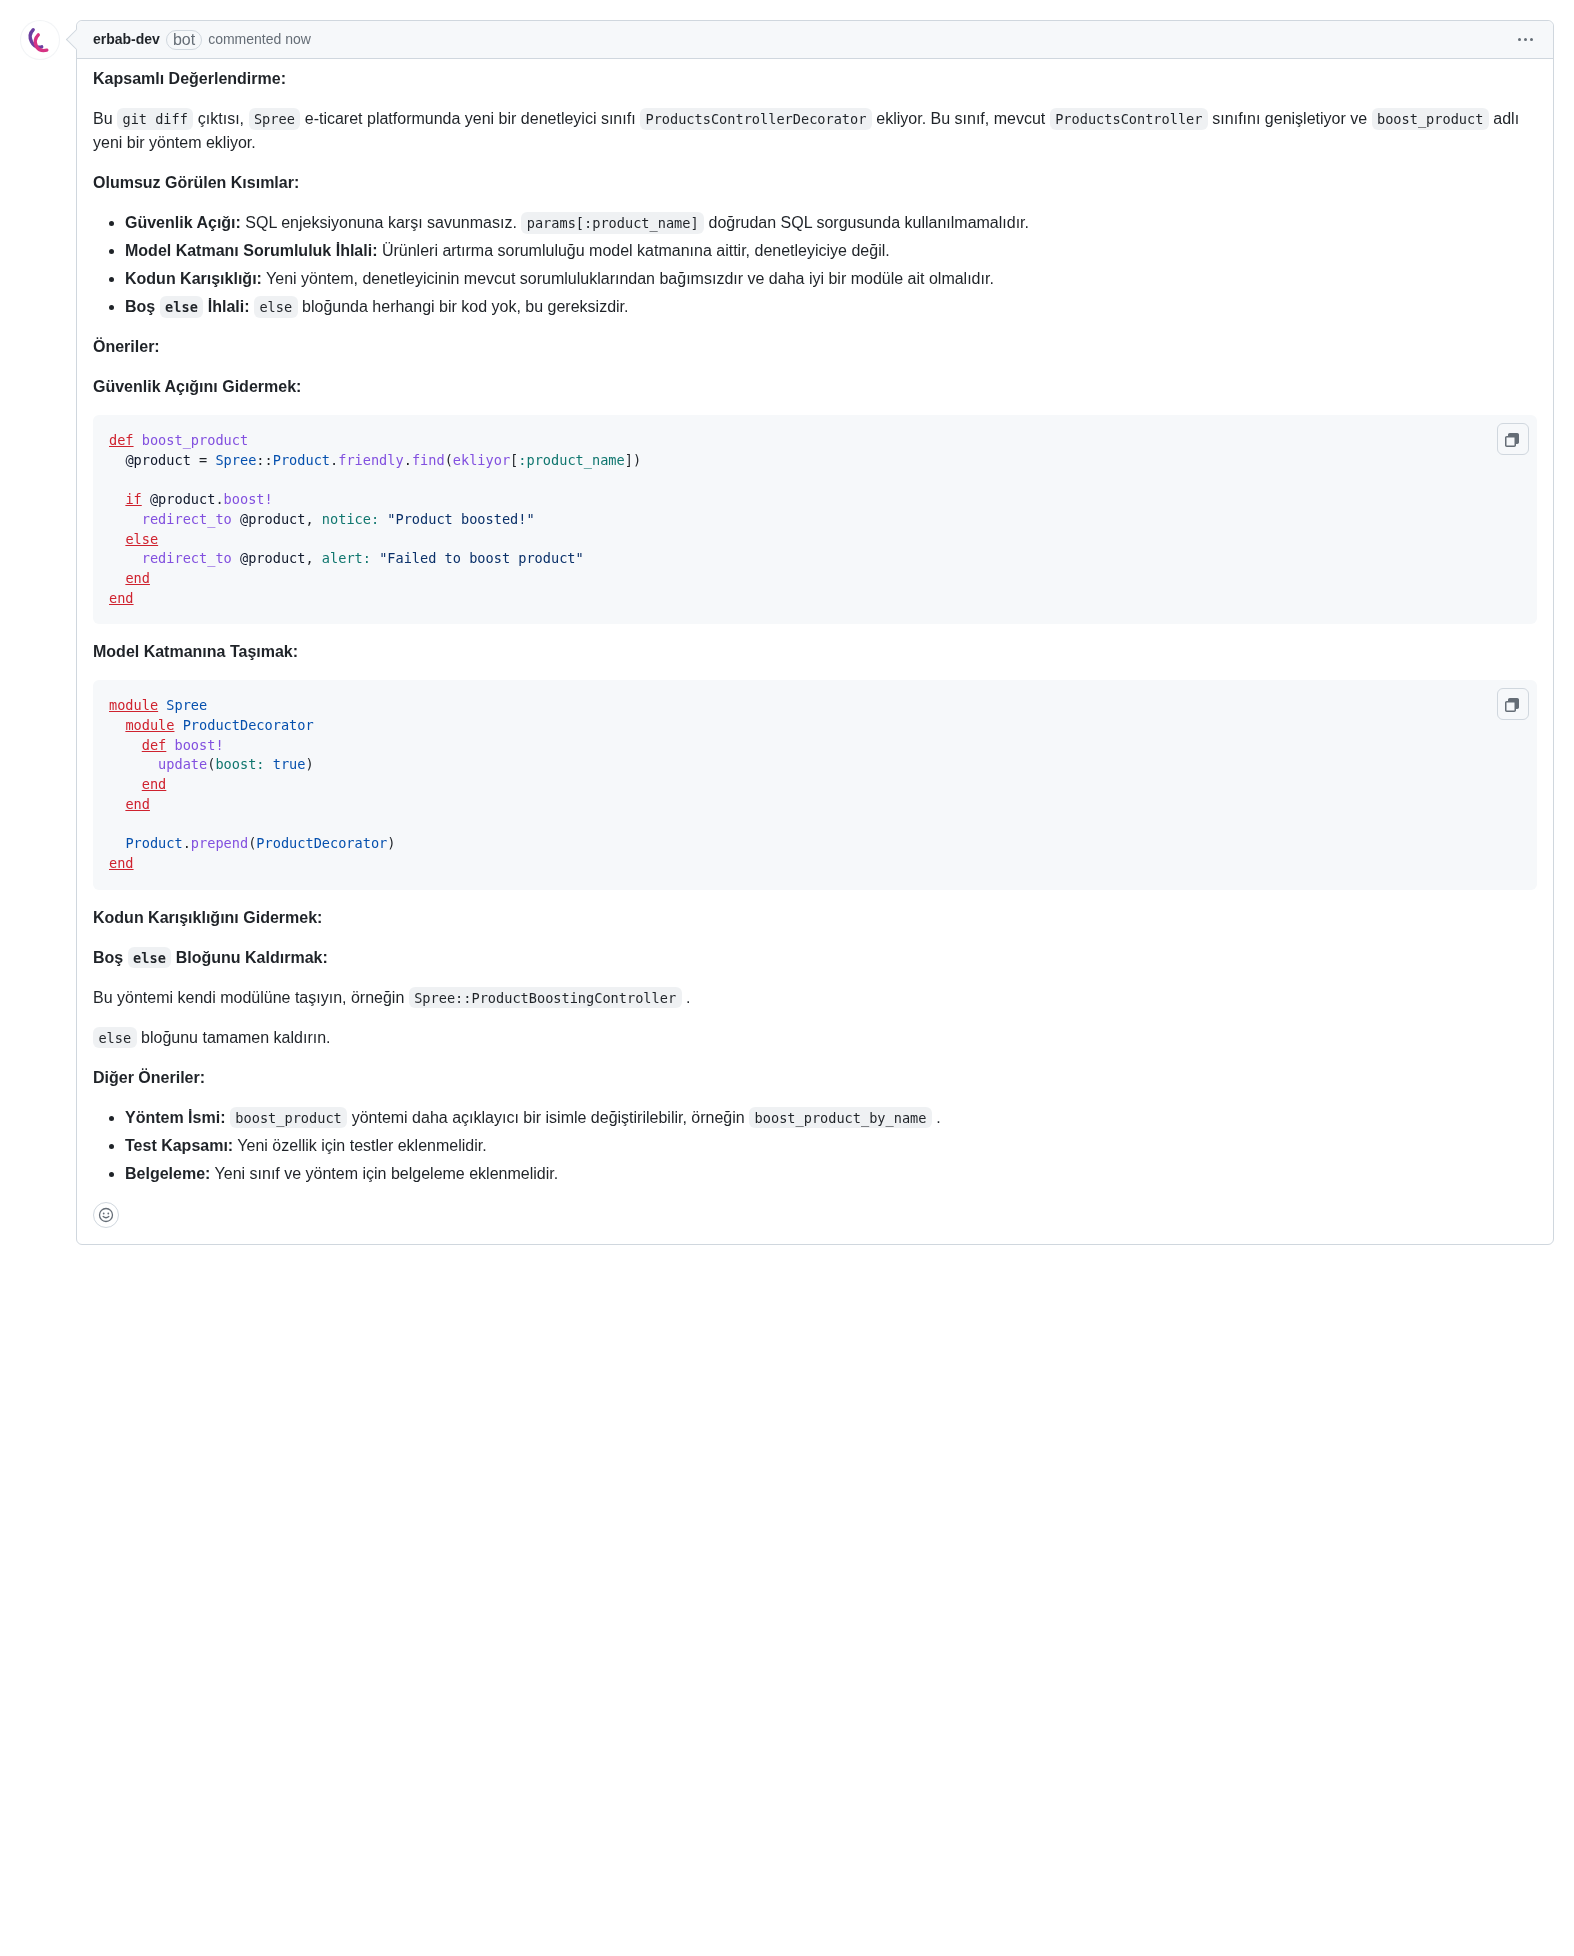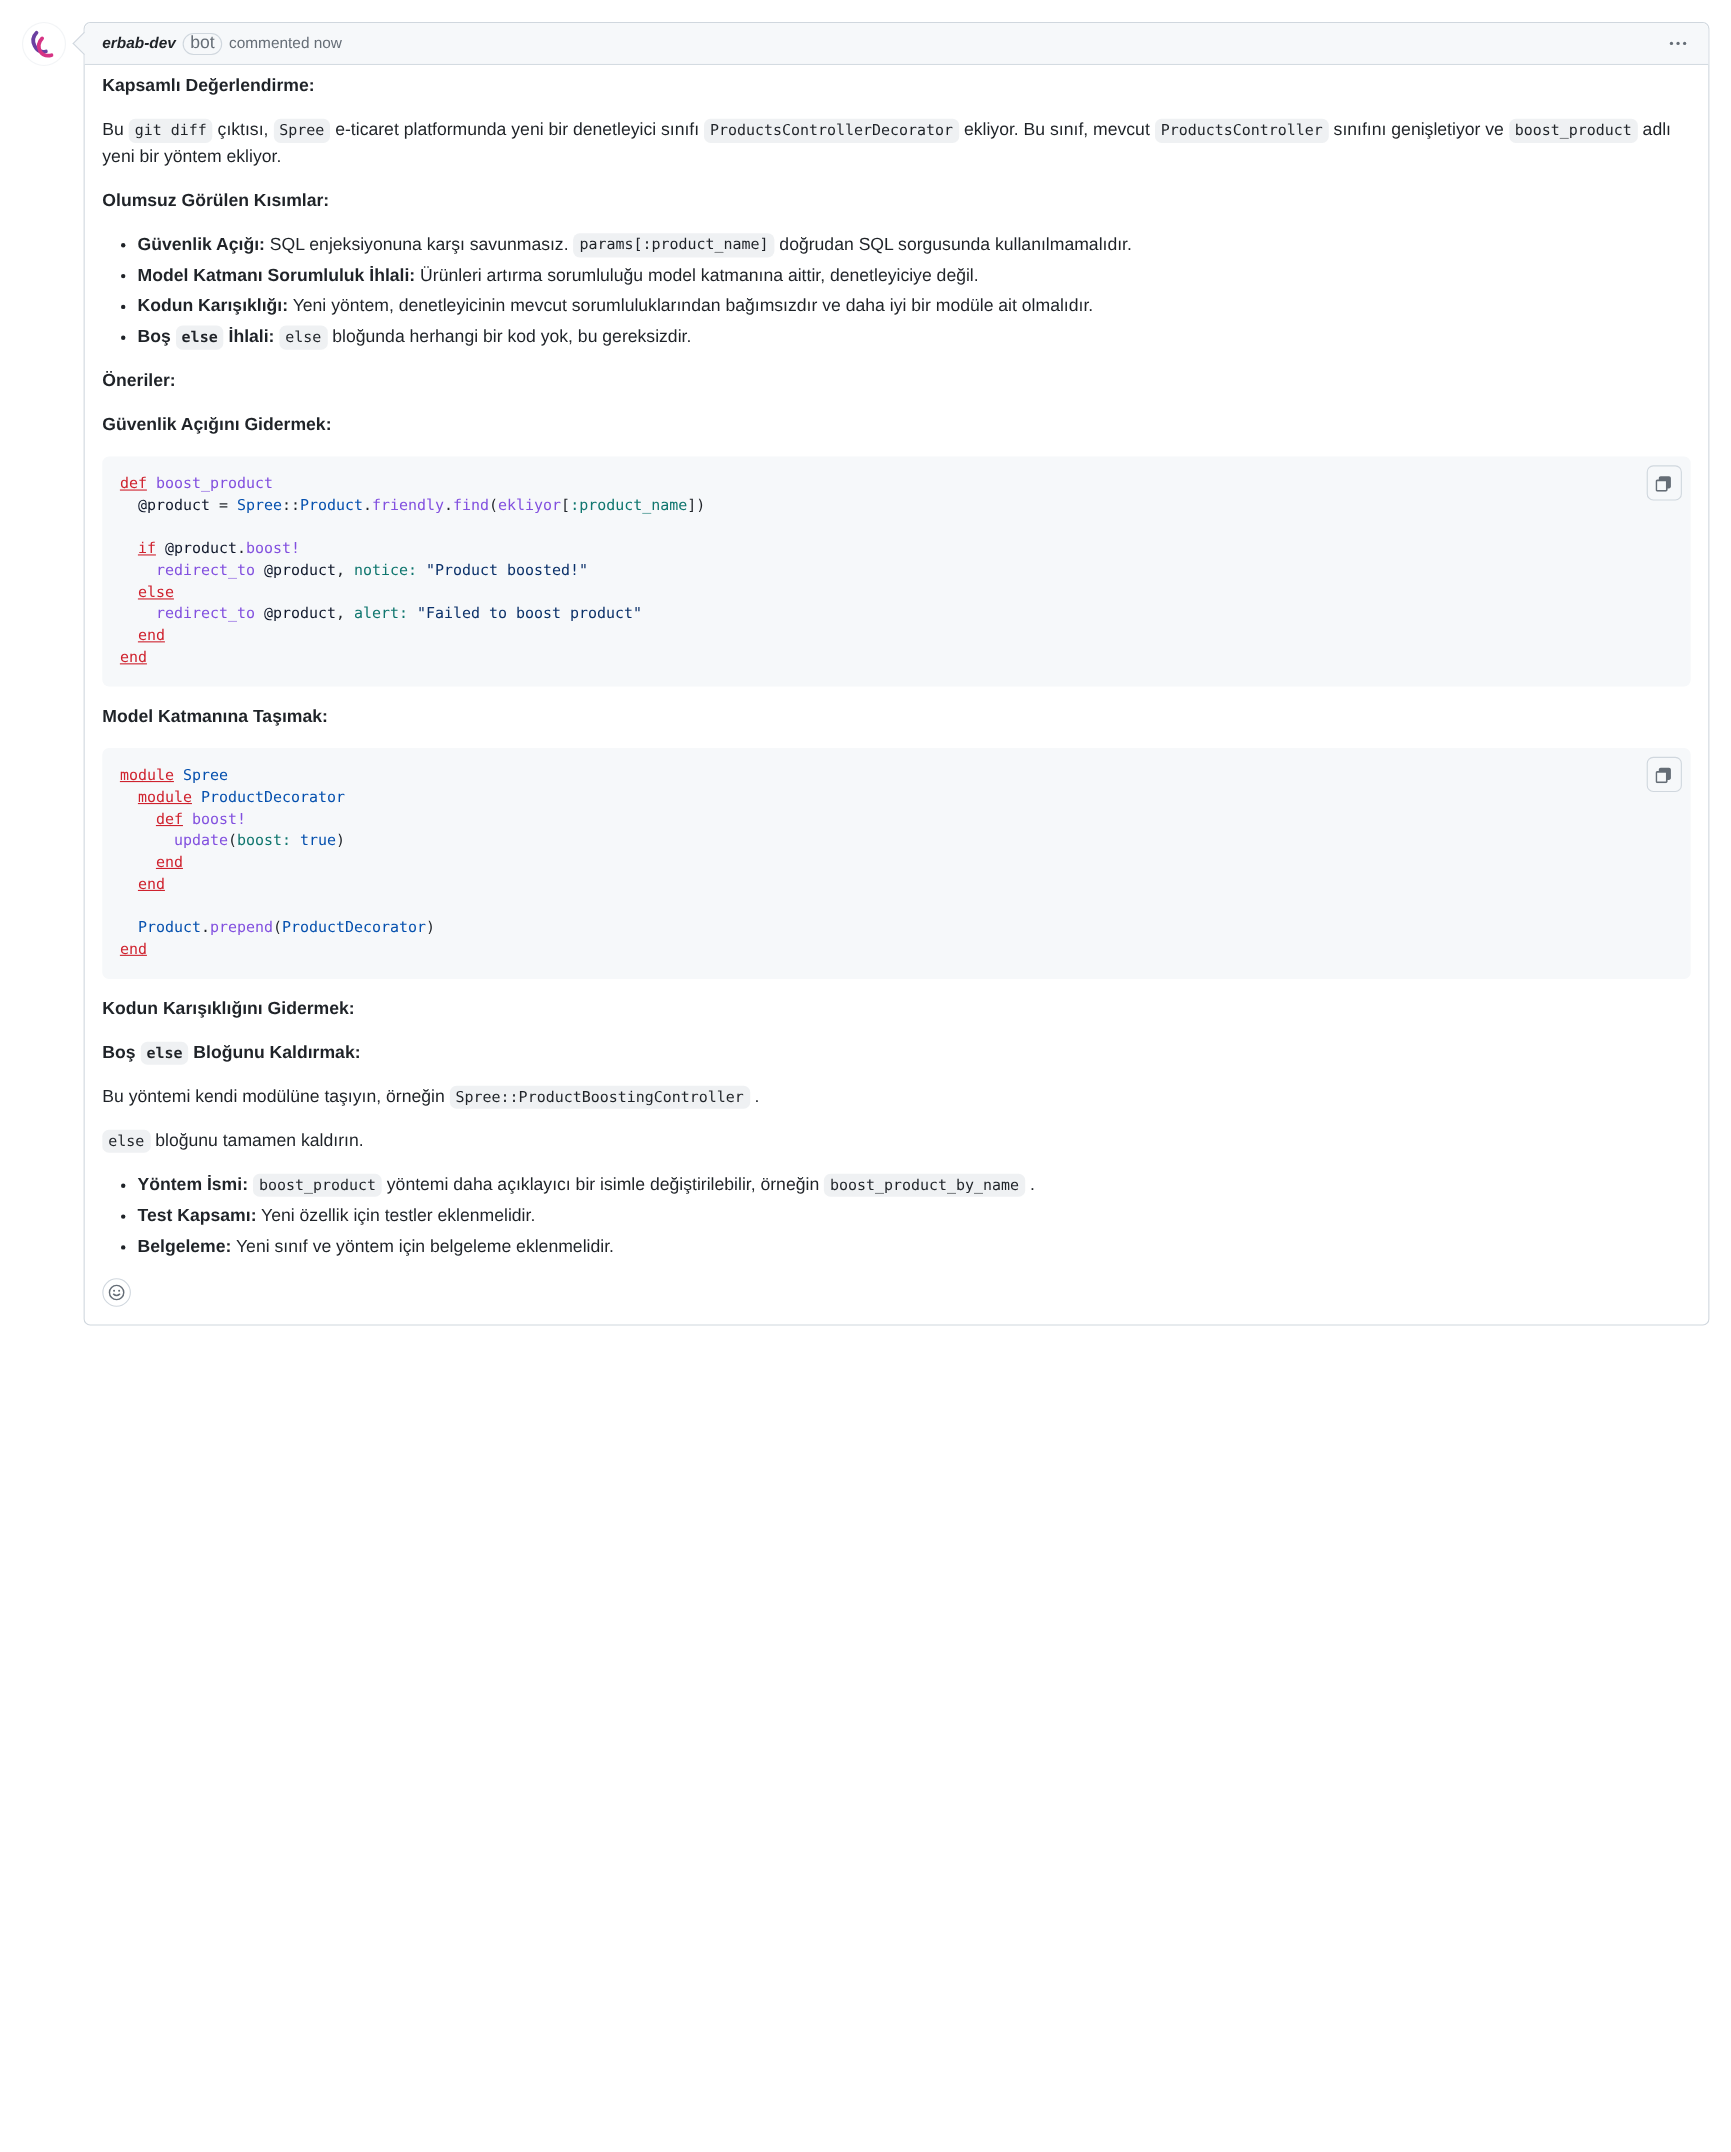--- a/index.html
+++ b/index.html
@@ -54,21 +54,20 @@
     border-radius: 6px 6px 0 0;
     padding: 8px 16px;
     display: flex;
     align-items: center;
     color: #656d76;
   }
   .author {
     font-weight: 600;
     color: #1f2328;
     margin-right: 6px;
-    font-style: italic;
   }
   .bot-badge {
     border: 1px solid #d0d7de;
     border-radius: 2em;
     padding: 0 6px;
     font-size: 16px;
     color: #656d76;
     margin-right: 6px;
     line-height: 18px;
   }
@@ -228,20 +227,21 @@
       </div>
 
       <p><strong>Kodun Karışıklığını Gidermek:</strong></p>
 
       <p><strong><span>Boş </span><code class="inline">else</code><span> Bloğunu Kaldırmak:</span></strong></p>
 
       <p><span>Bu yöntemi kendi modülüne taşıyın, örneğin </span><code class="inline">Spree::ProductBoostingController</code><span> .</span></p>
 
       <p><code class="inline">else</code><span> bloğunu tamamen kaldırın.</span></p>
 
+      <p><strong>Diğer Öneriler:</strong></p>
 
       <ul>
         <li><strong>Yöntem İsmi:</strong><span> </span><code class="inline">boost_product</code><span> yöntemi daha açıklayıcı bir isimle değiştirilebilir, örneğin </span><code class="inline">boost_product_by_name</code><span> .</span></li>
         <li><strong>Test Kapsamı:</strong><span> Yeni özellik için testler eklenmelidir.</span></li>
         <li><strong>Belgeleme:</strong><span> Yeni sınıf ve yöntem için belgeleme eklenmelidir.</span></li>
       </ul>
 
       <div class="reaction-btn">
         <svg width="16" height="16" viewBox="0 0 16 16">
           <circle cx="8" cy="8" r="6.5" stroke="currentColor" stroke-width="1.3" fill="none"></circle>

